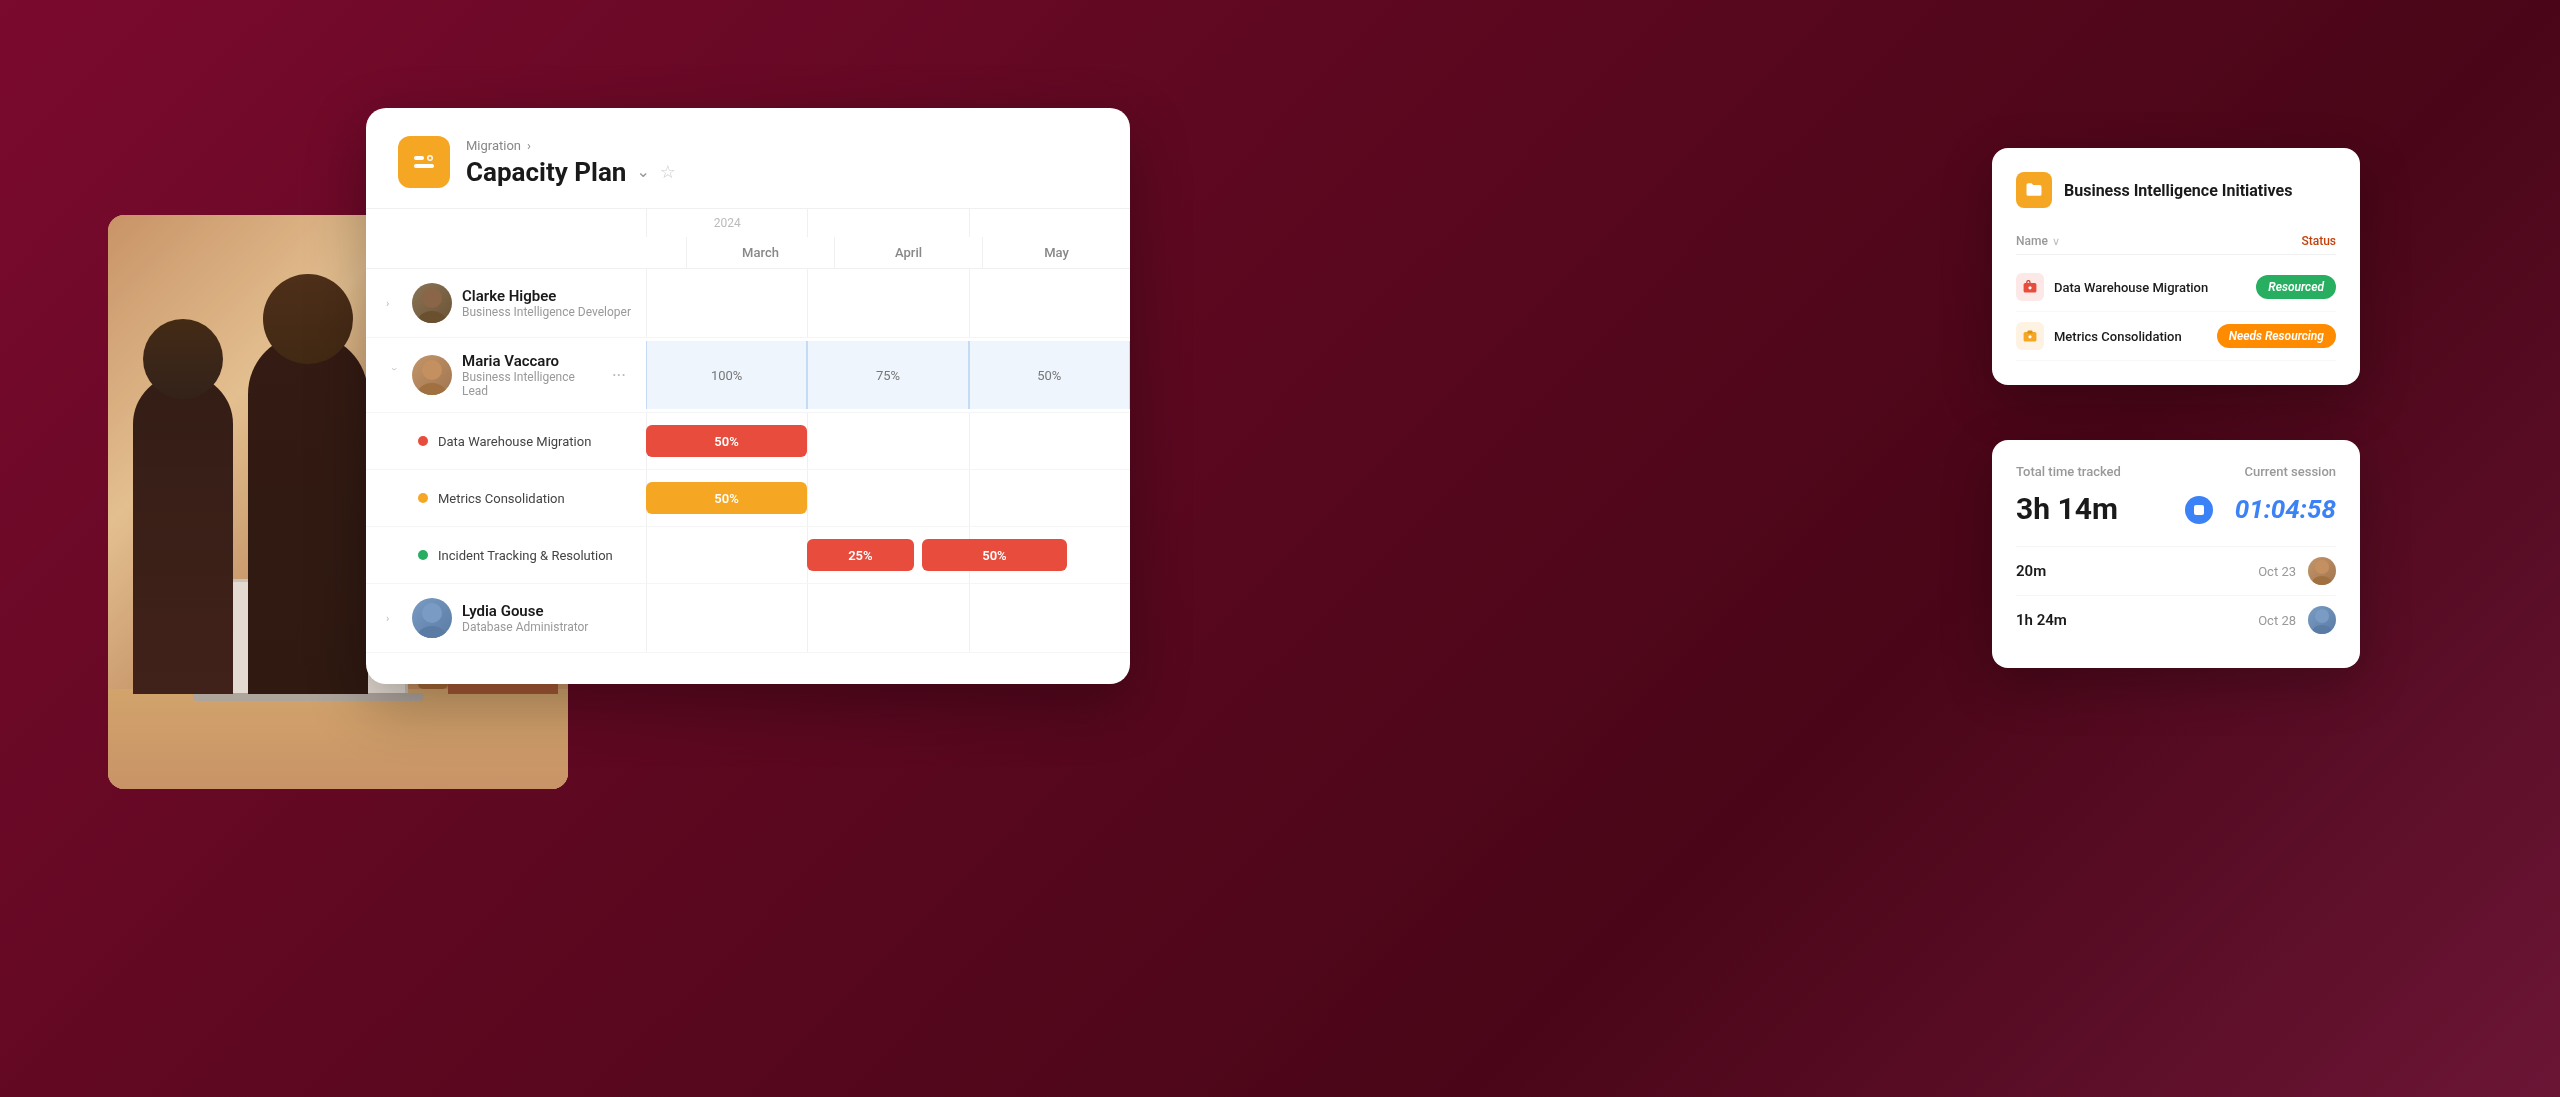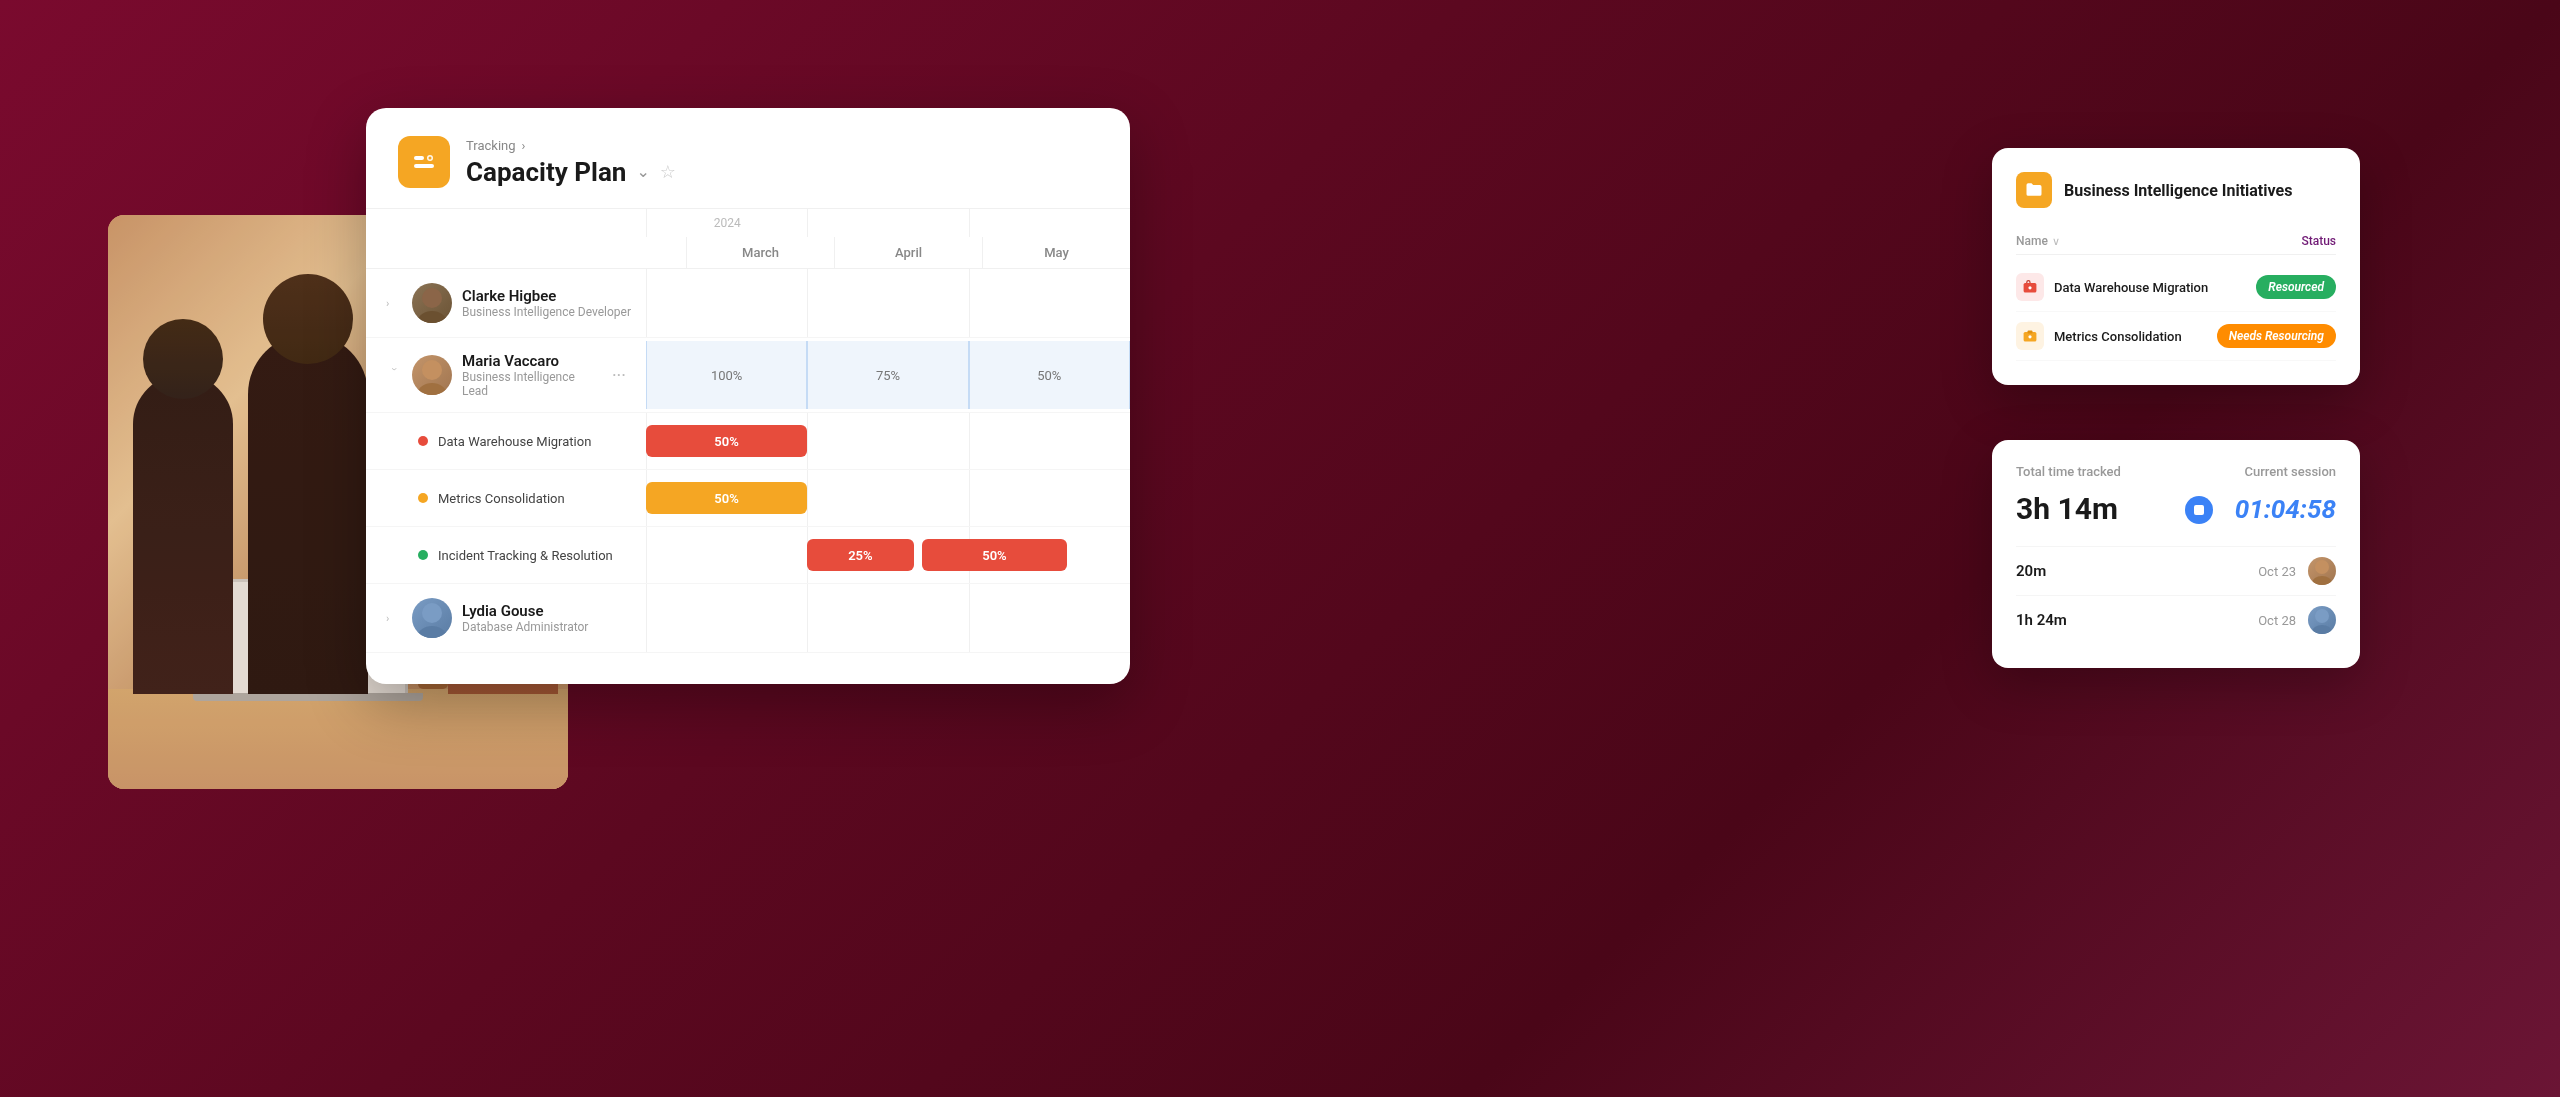--- a/index.html
+++ b/index.html
@@ -251,21 +251,21 @@
     }
 
     .bi-col-name {
       font-size: 12px;
       color: #999;
       font-weight: 500;
     }
 
     .bi-col-status {
       font-size: 12px;
-      color: #701a75;
+      color: #c2410c;
       font-weight: 500;
     }
 
     .bi-row {
       display: flex;
       align-items: center;
       justify-content: space-between;
       padding: 10px 0;
       border-bottom: 1px solid #f8f8f8;
     }
@@ -529,21 +529,21 @@
     <div class="card-icon">
       <svg viewBox="0 0 28 28" fill="white">
         <rect x="4" y="8" width="10" height="4" rx="2"></rect>
         <rect x="4" y="16" width="20" height="4" rx="2"></rect>
         <circle cx="20" cy="10" r="3" fill="white" opacity="0.9"></circle>
         <circle cx="20" cy="10" r="1.5" fill="#f5a623"></circle>
       </svg>
     </div>
     <div class="card-title-area">
       <div class="card-breadcrumb">
-        <span>Tracking</span>
+        <span>Migration</span>
         <span>›</span>
       </div>
       <div class="card-title-row">
         <span class="card-title">Capacity Plan</span>
         <span style="color:#999;font-size:16px;cursor:pointer;">⌄</span>
         <span style="color:#ccc;font-size:18px;cursor:pointer;">☆</span>
       </div>
     </div>
   </div>
 

